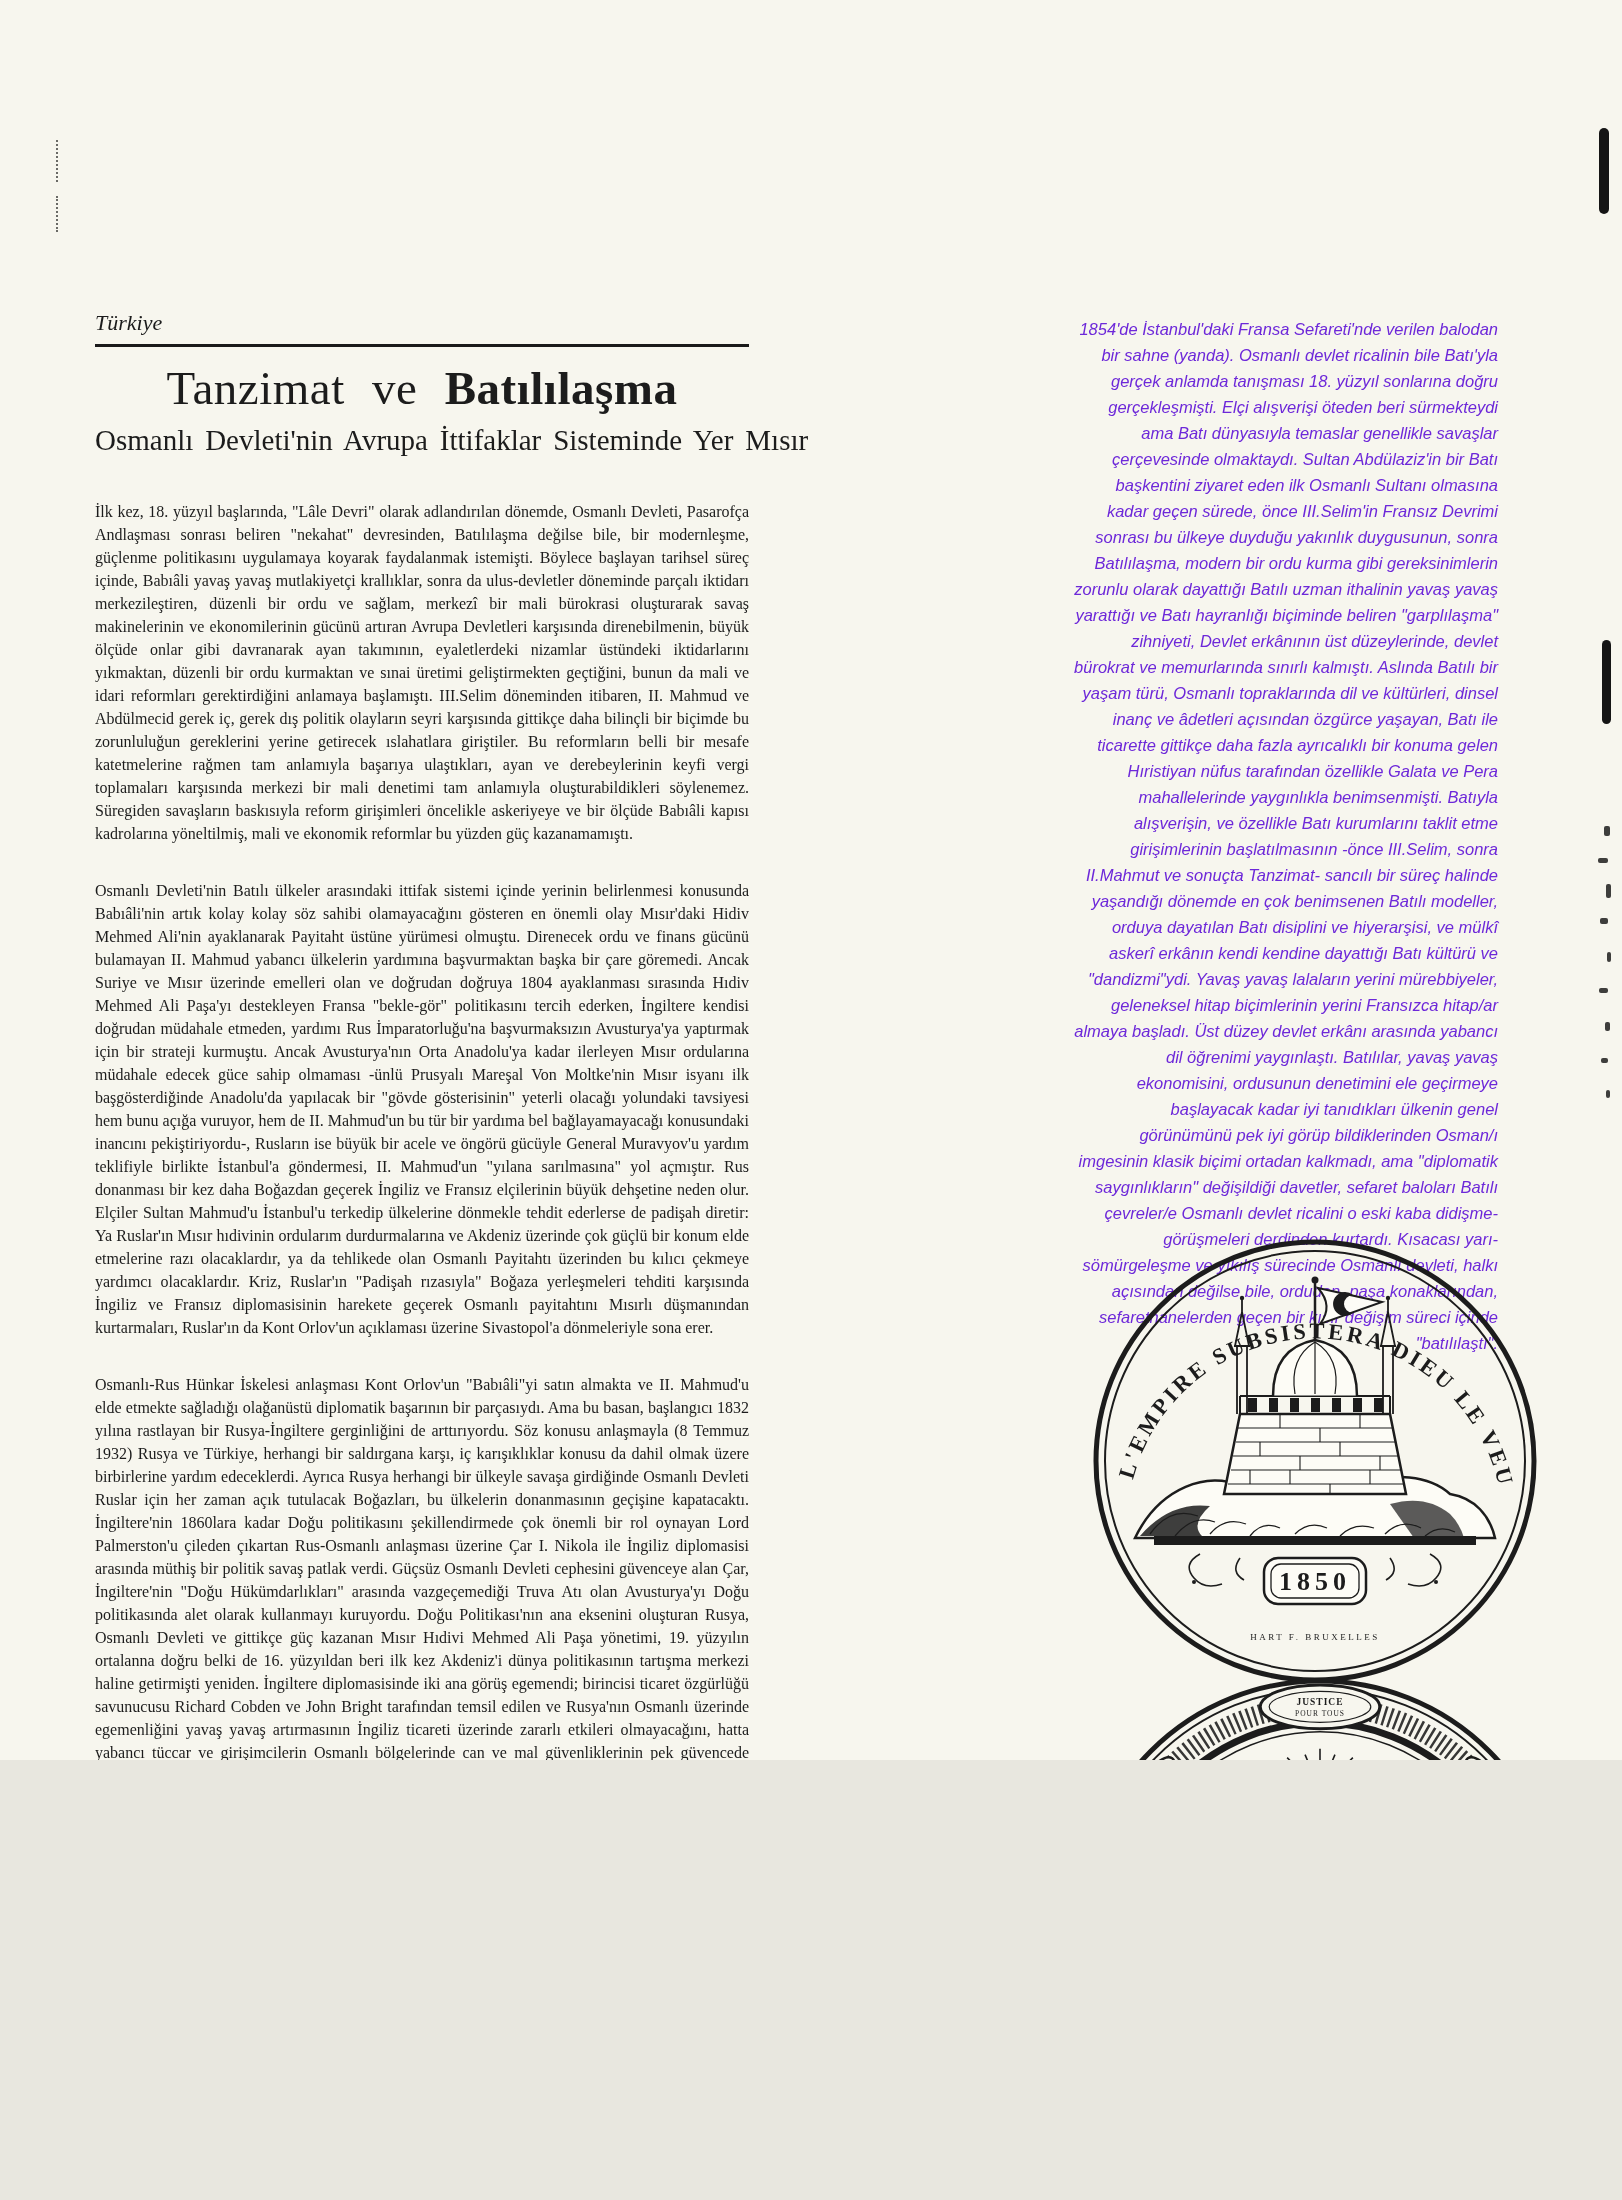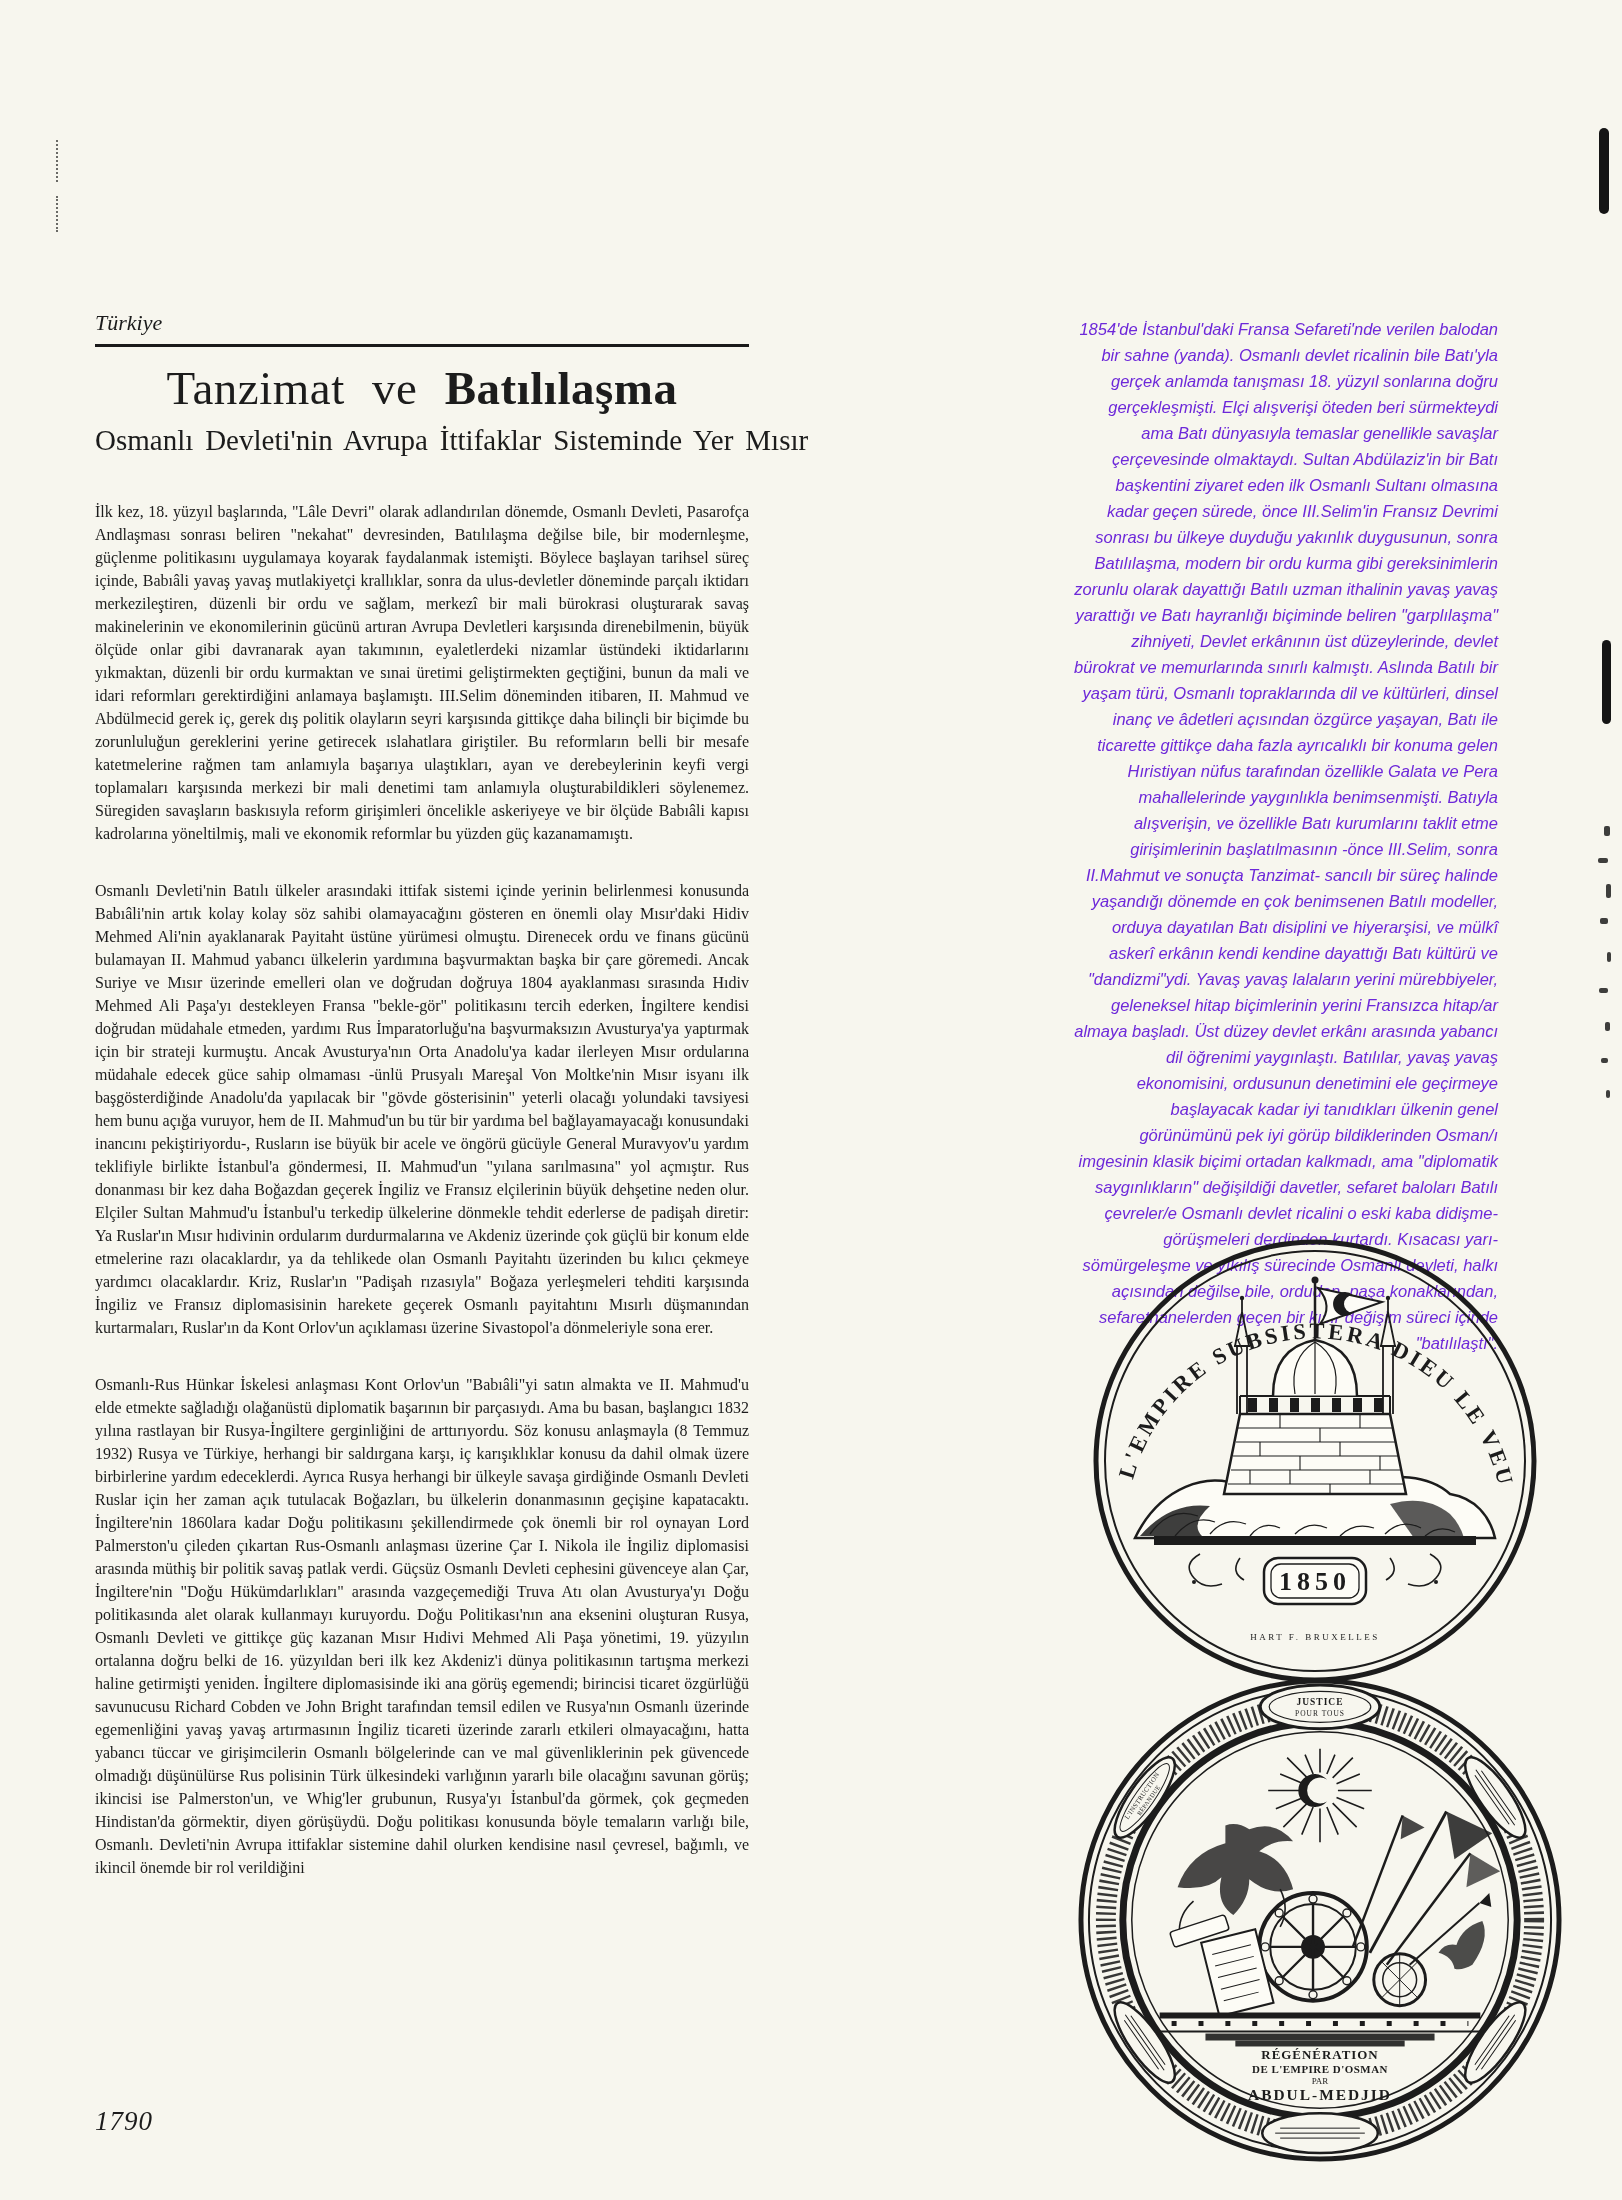--- a/index.html
+++ b/index.html
@@ -1,18 +1,18 @@
 <!DOCTYPE html>
 <html><head>
 <meta charset="utf-8">
 <style>
   html,body{margin:0;padding:0;background:#e8e7df;}
   .page{
     position:relative;
-    width:1622px;height:2200px;
+    width:1622px;height:1760px;
     background:#f7f6ee;
     overflow:hidden;
     font-family:"Liberation Serif", serif;
     color:#1c1c1c;
   }
   .main-col{
     position:absolute;left:95px;top:311px;width:654px;
   }
   .kicker{
     font-style:italic;font-size:22px;line-height:1.1;

